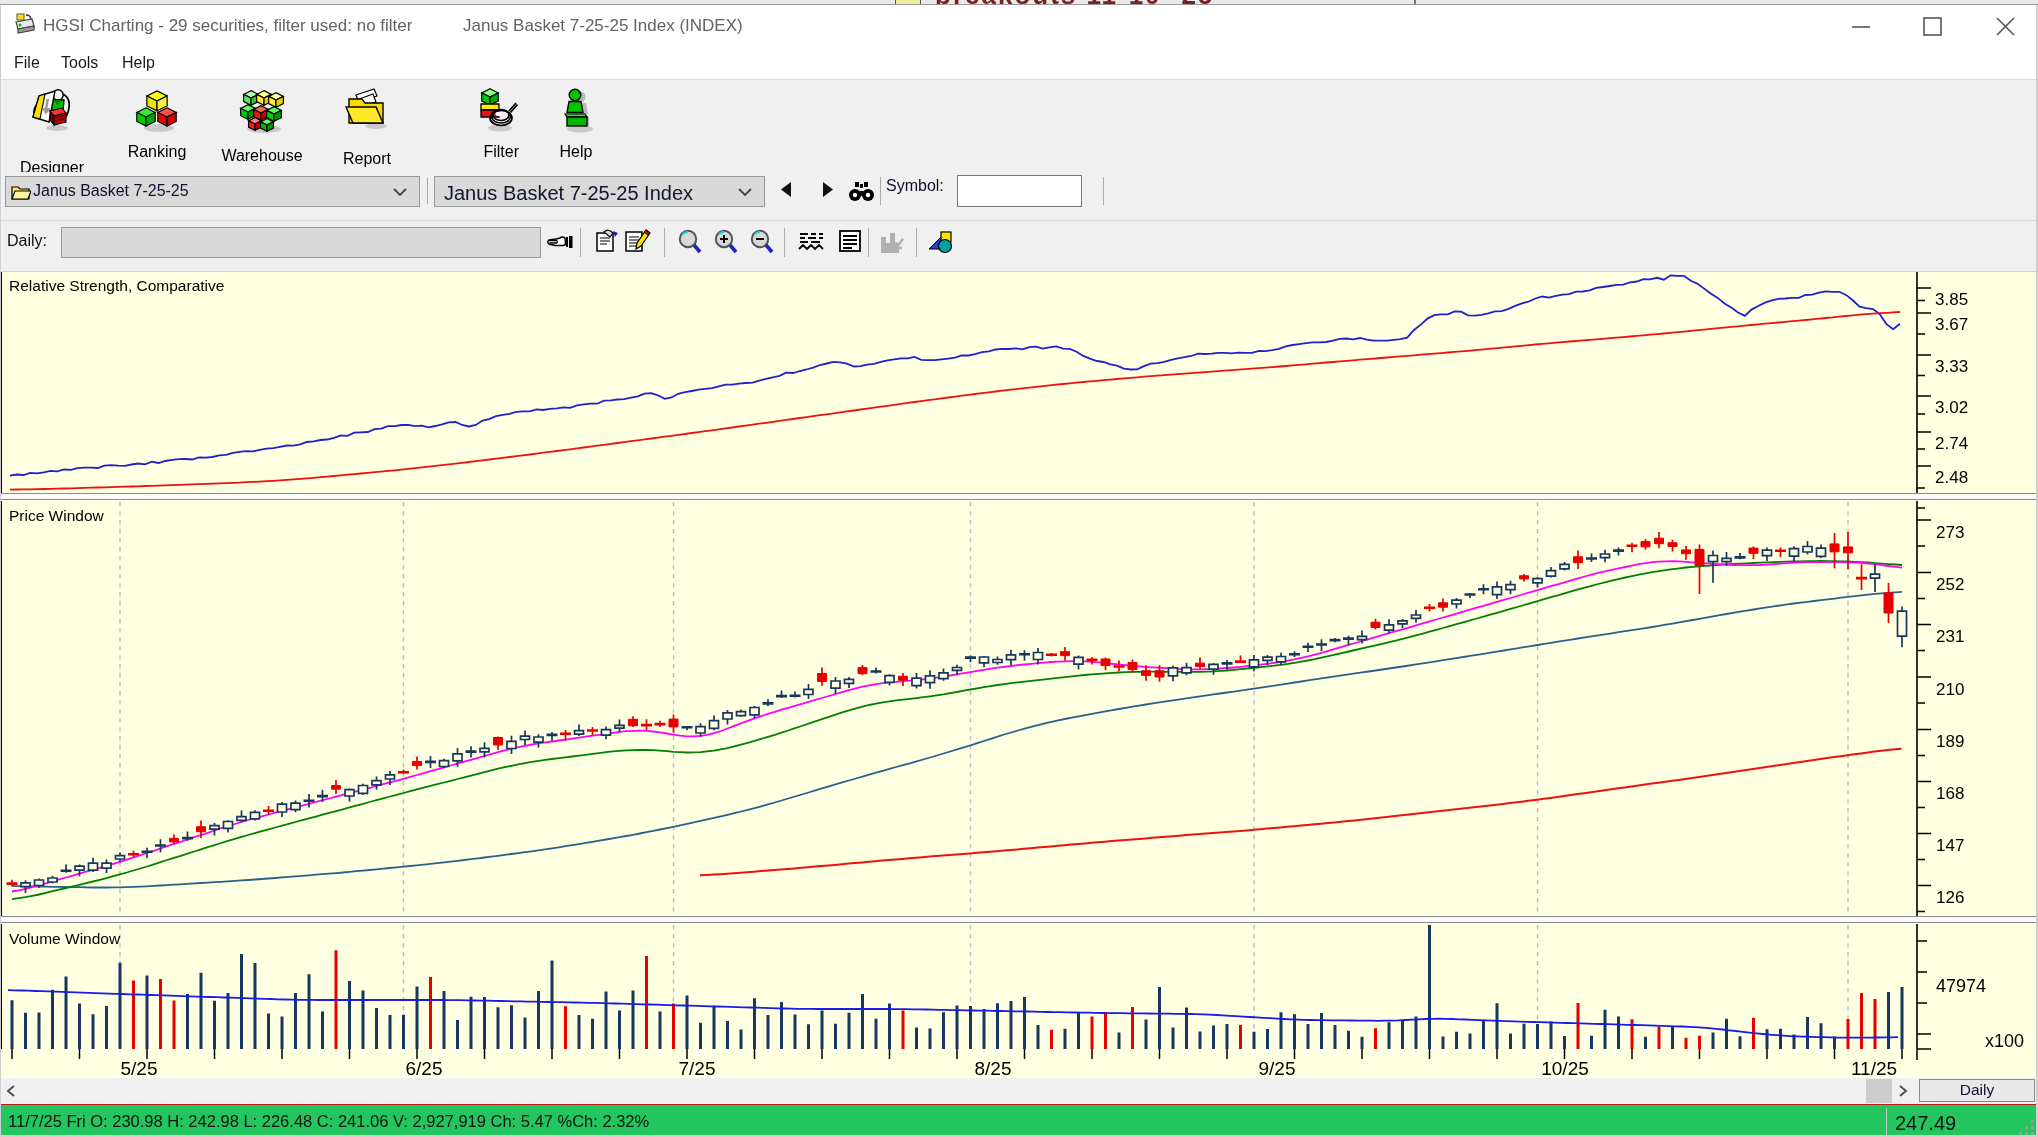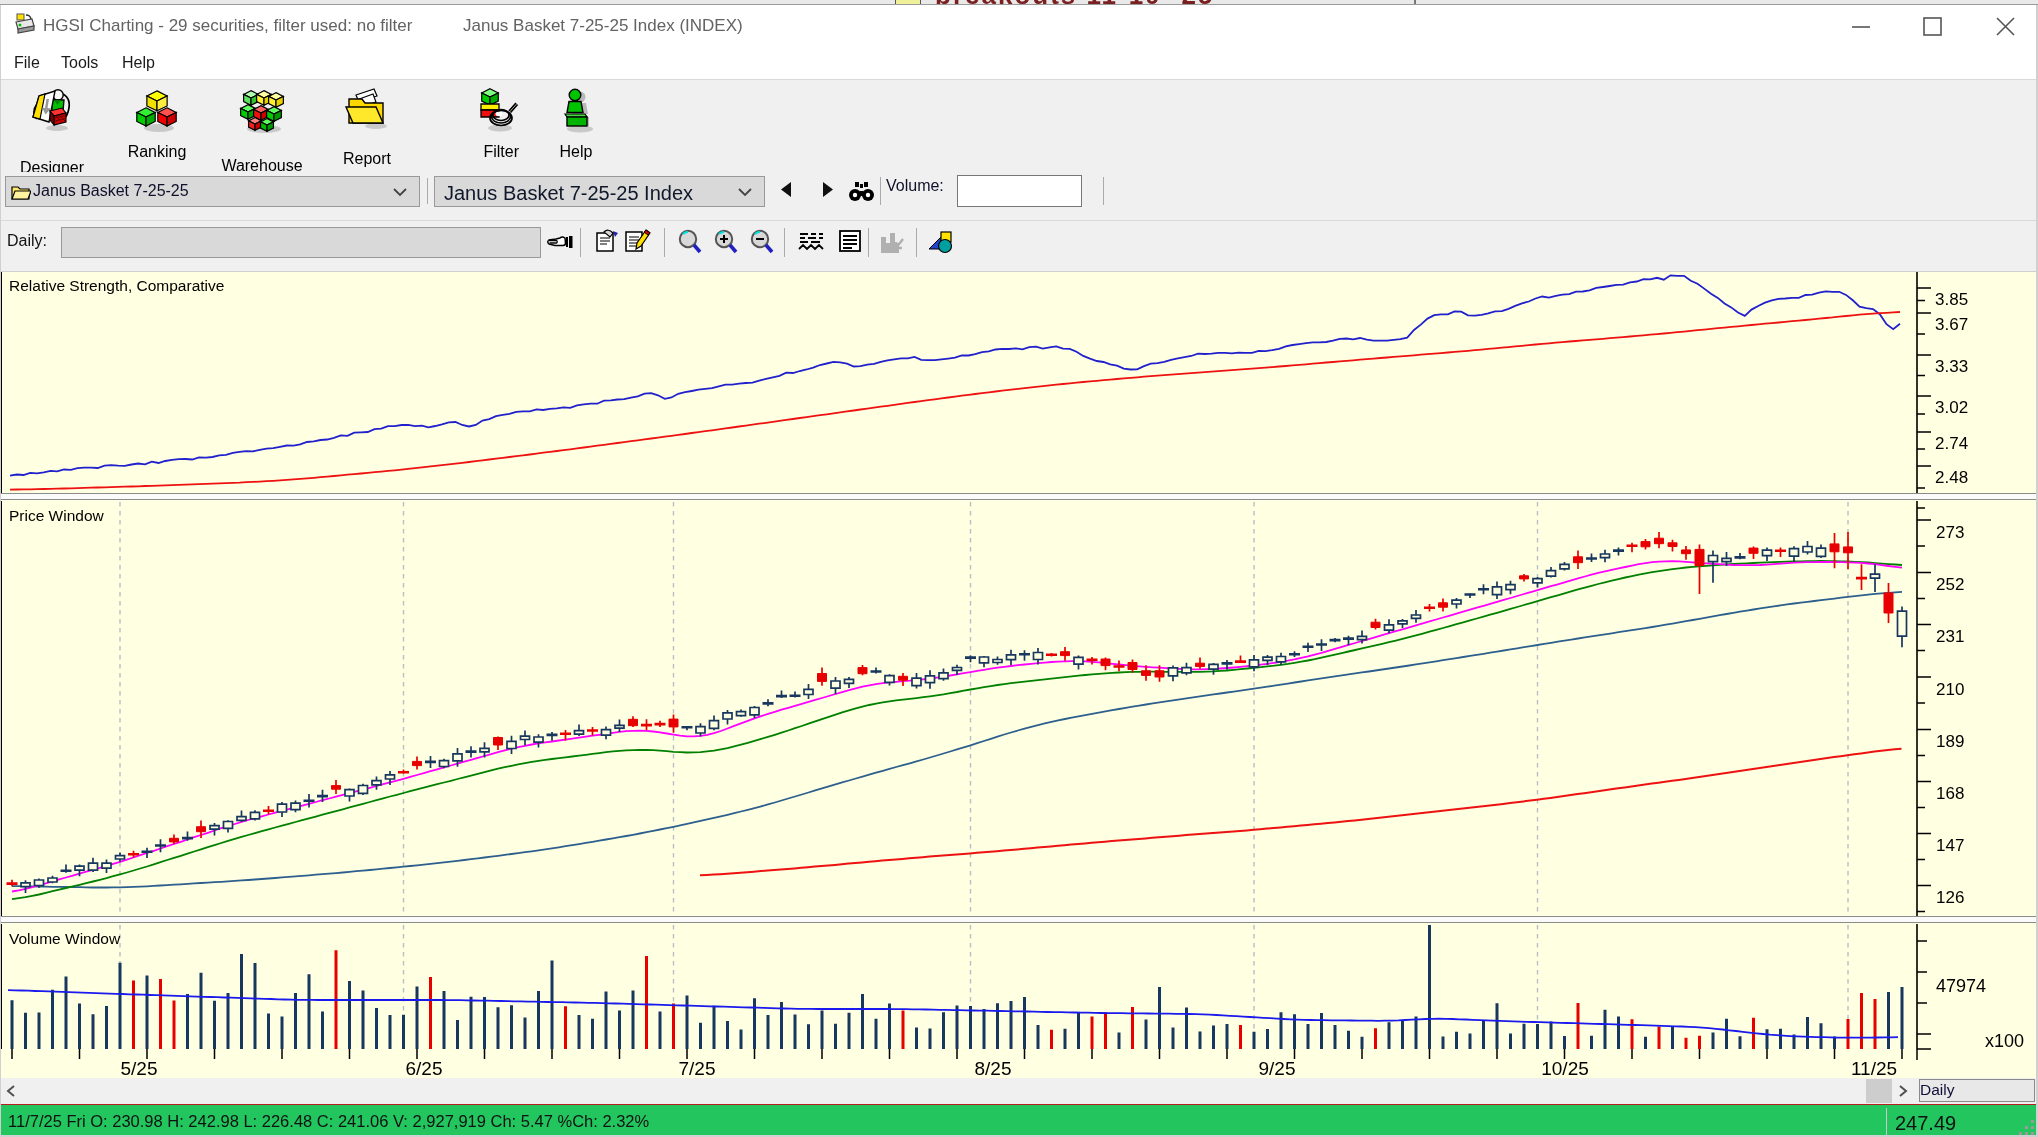--- a/index.html
+++ b/index.html
@@ -88,21 +88,21 @@
             <polygon points="27,27 34.36,23.4 34.36,30.6 27,34.2" fill="#cc0000" stroke="#000" stroke-width="1.2"></polygon>
             <polygon points="40,20.64 47.36,24.4 40,28 32.64,24.4" fill="#60ff60" stroke="#000" stroke-width="1.2"></polygon>
             <polygon points="32.64,24.4 40,28 40,35.2 32.64,31.6" fill="#00cc00" stroke="#000" stroke-width="1.2"></polygon>
             <polygon points="40,28 47.36,24.4 47.36,31.6 40,35.2" fill="#009900" stroke="#000" stroke-width="1.2"></polygon>
             <polygon points="21,31.56 27.44,34.85 21,38 14.56,34.85" fill="#ff8080" stroke="#000" stroke-width="1.2"></polygon>
             <polygon points="14.56,34.85 21,38 21,44.3 14.56,41.15" fill="#ee2020" stroke="#000" stroke-width="1.2"></polygon>
             <polygon points="21,38 27.44,34.85 27.44,41.15 21,44.3" fill="#cc0000" stroke="#000" stroke-width="1.2"></polygon>
             <polygon points="33,32.56 39.44,35.85 33,39 26.56,35.85" fill="#60ff60" stroke="#000" stroke-width="1.2"></polygon>
             <polygon points="26.56,35.85 33,39 33,45.3 26.56,42.15" fill="#00bb00" stroke="#000" stroke-width="1.2"></polygon>
             <polygon points="33,39 39.44,35.85 39.44,42.15 33,45.3" fill="#009900" stroke="#000" stroke-width="1.2"></polygon>
-          </svg></div><div style="font-size:16px;color:#000;margin-top:17px">Warehouse</div></div>
+          </svg></div><div style="font-size:16px;color:#000;margin-top:7px">Warehouse</div></div>
 <div class="abs" style="left:319px;top:6px;width:96px;text-align:center"><div style="display:inline-block"><svg width="50" height="50" viewBox="0 0 50 50">
 <ellipse cx="34" cy="40" rx="11" ry="3" fill="#c9c9c9"></ellipse>
 <polygon points="14,9 32,3 35,10 17,16" fill="#fff" stroke="#000" stroke-width="1.2"></polygon>
 <polygon points="12,15 31,8 34,16 15,22" fill="#fff" stroke="#000" stroke-width="1.2"></polygon>
 <polygon points="7,13 20,13 23,17 41,17 41,37 7,37" fill="#ffd800" stroke="#000" stroke-width="1.4"></polygon>
 <polygon points="4,21 34,21 41,37 11,37" fill="#ffe82a" stroke="#000" stroke-width="1.4"></polygon>
 </svg></div><div style="font-size:16px;color:#000;margin-top:10px">Report</div></div>
 <div class="abs" style="left:423px;top:6px;width:96px;text-align:right"><div style="display:inline-block"><svg width="50" height="50" viewBox="0 0 50 50">
             <ellipse cx="31" cy="42" rx="12" ry="3.5" fill="#c9c9c9"></ellipse>
             <polygon points="21,2.72 29.28,6.95 21,11 12.72,6.95" fill="#80ff80" stroke="#000" stroke-width="1.2"></polygon>
@@ -163,21 +163,21 @@
 <path d="M7 3 h4 v5 h-4 z M16 3 h4 v5 h-4 z" fill="#000"></path>
 <path d="M12 5 h3 v4 h-3 z" fill="#000"></path>
 <circle cx="7" cy="16" r="6" fill="#000"></circle>
           <circle cx="20" cy="16" r="6" fill="#000"></circle>
 <circle cx="7" cy="16" r="2.2" fill="#fff"></circle>
           <circle cx="20" cy="16" r="2.2" fill="#fff"></circle>
 <rect x="11.5" y="12" width="4" height="5" fill="#000"></rect>
 </svg>
       </div>
  <div class="abs" style="left:880px;top:5px;width:1px;height:28px;background:#aaa"></div>
- <div class="abs" style="left:886px;top:5px;font-size:16px;color:#10102a">Volume:</div>
+ <div class="abs" style="left:886px;top:5px;font-size:16px;color:#10102a">Symbol:</div>
  <div class="abs" style="left:957px;top:3px;width:125px;height:32px;background:#fff;border:1.5px solid #777"></div>
  <div class="abs" style="left:1103px;top:5px;width:1px;height:28px;background:#aaa"></div>
 </div>
 <div class="abs" style="left:0;top:220px;width:2038px;height:1px;background:#d9d9d9"></div>
 
 <div class="abs" style="left:0;top:221px;width:2038px;height:43px;background:#f0f0f0">
  <div class="abs" style="left:7px;top:11px;font-size:16px;color:#111">Daily:</div>
  <div class="abs" style="left:61px;top:6px;width:480px;height:31px;background:#d9d9d9;border:1px solid #999"></div>
 <div class="abs" style="left:546px;top:10px">
         <svg width="28" height="22" viewBox="0 0 28 22">
@@ -321,21 +321,21 @@
 </svg>
 
 <div class="abs" style="left:0;top:1078px;width:2038px;height:26px;background:#f0f0f0">
  <svg class="abs" style="left:6px;top:7px" width="10" height="12" viewBox="0 0 10 12">
         <path d="M8 1 L2 6 L8 11" stroke="#505050" stroke-width="2" fill="none"></path>
       </svg>
  <div class="abs" style="left:1866px;top:1px;width:26px;height:24px;background:#cdcdcd"></div>
  <svg class="abs" style="left:1898px;top:7px" width="10" height="12" viewBox="0 0 10 12">
         <path d="M2 1 L8 6 L2 11" stroke="#505050" stroke-width="2" fill="none"></path>
       </svg>
- <div class="abs" style="left:1919px;top:1px;width:116px;height:23px;background:#e8e8e8;border:1.5px solid #8a8a8a;font-size:15.5px;color:#10103a;line-height:20px">Daily</div>
+ <div class="abs" style="left:1919px;top:1px;width:116px;height:23px;background:#e8e8e8;border:1.5px solid #8a8a8a;font-size:15.5px;color:#10103a;text-align:center;line-height:20px">Daily</div>
 </div>
 
 <div class="abs" style="left:0;top:1104px;width:2038px;height:33px;background:#22c55e;border-top:1px solid #b91c1c">
  <div class="abs" style="left:8px;top:7px;font-size:16.5px;color:#111">11/7/25 Fri O: 230.98 H: 242.98 L: 226.48 C: 241.06 V: 2,927,919 Ch: 5.47 %Ch: 2.32%</div>
  <div class="abs" style="left:1886px;top:3px;width:1px;height:27px;background:#c8c8c8"></div>
  <div class="abs" style="left:1895px;top:7px;font-size:20px;color:#111">247.49</div>
  <svg class="abs" style="left:2018px;top:14px" width="18" height="17" viewBox="0 0 18 17">
   <g fill="#9a9a9a">
           <rect x="13" y="1" width="3" height="3"></rect>
           <rect x="7" y="7" width="3" height="3"></rect>

